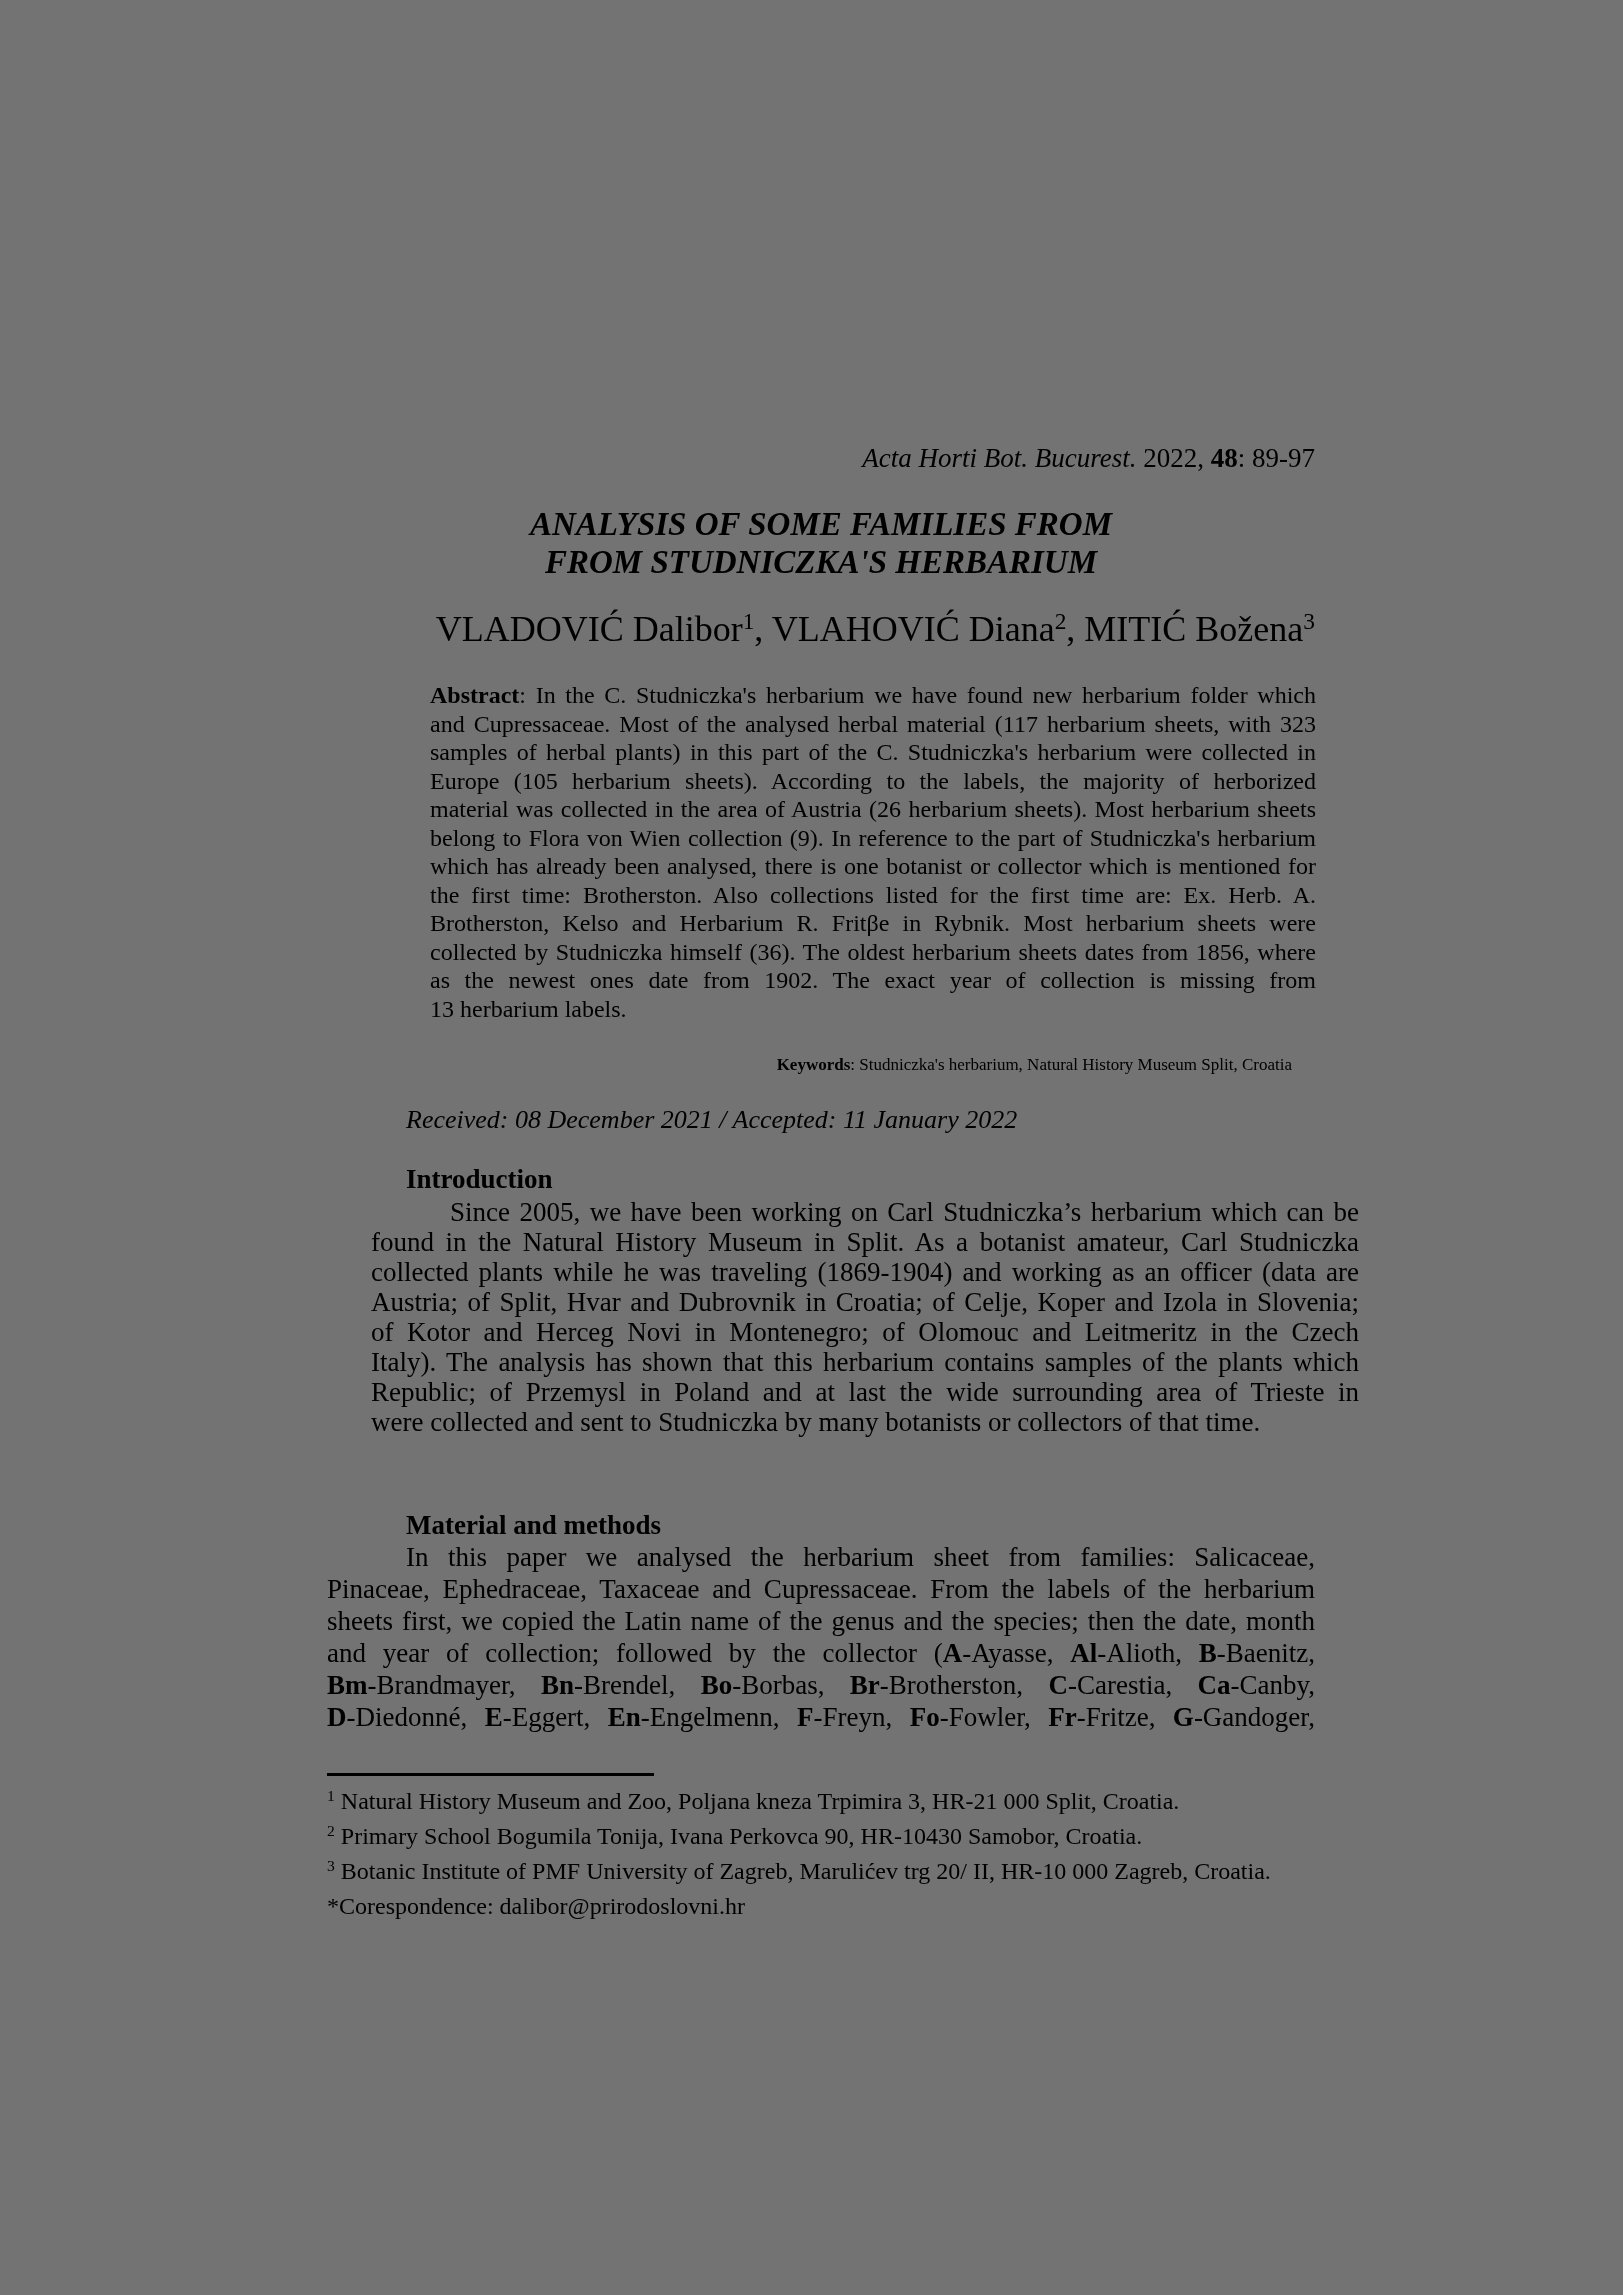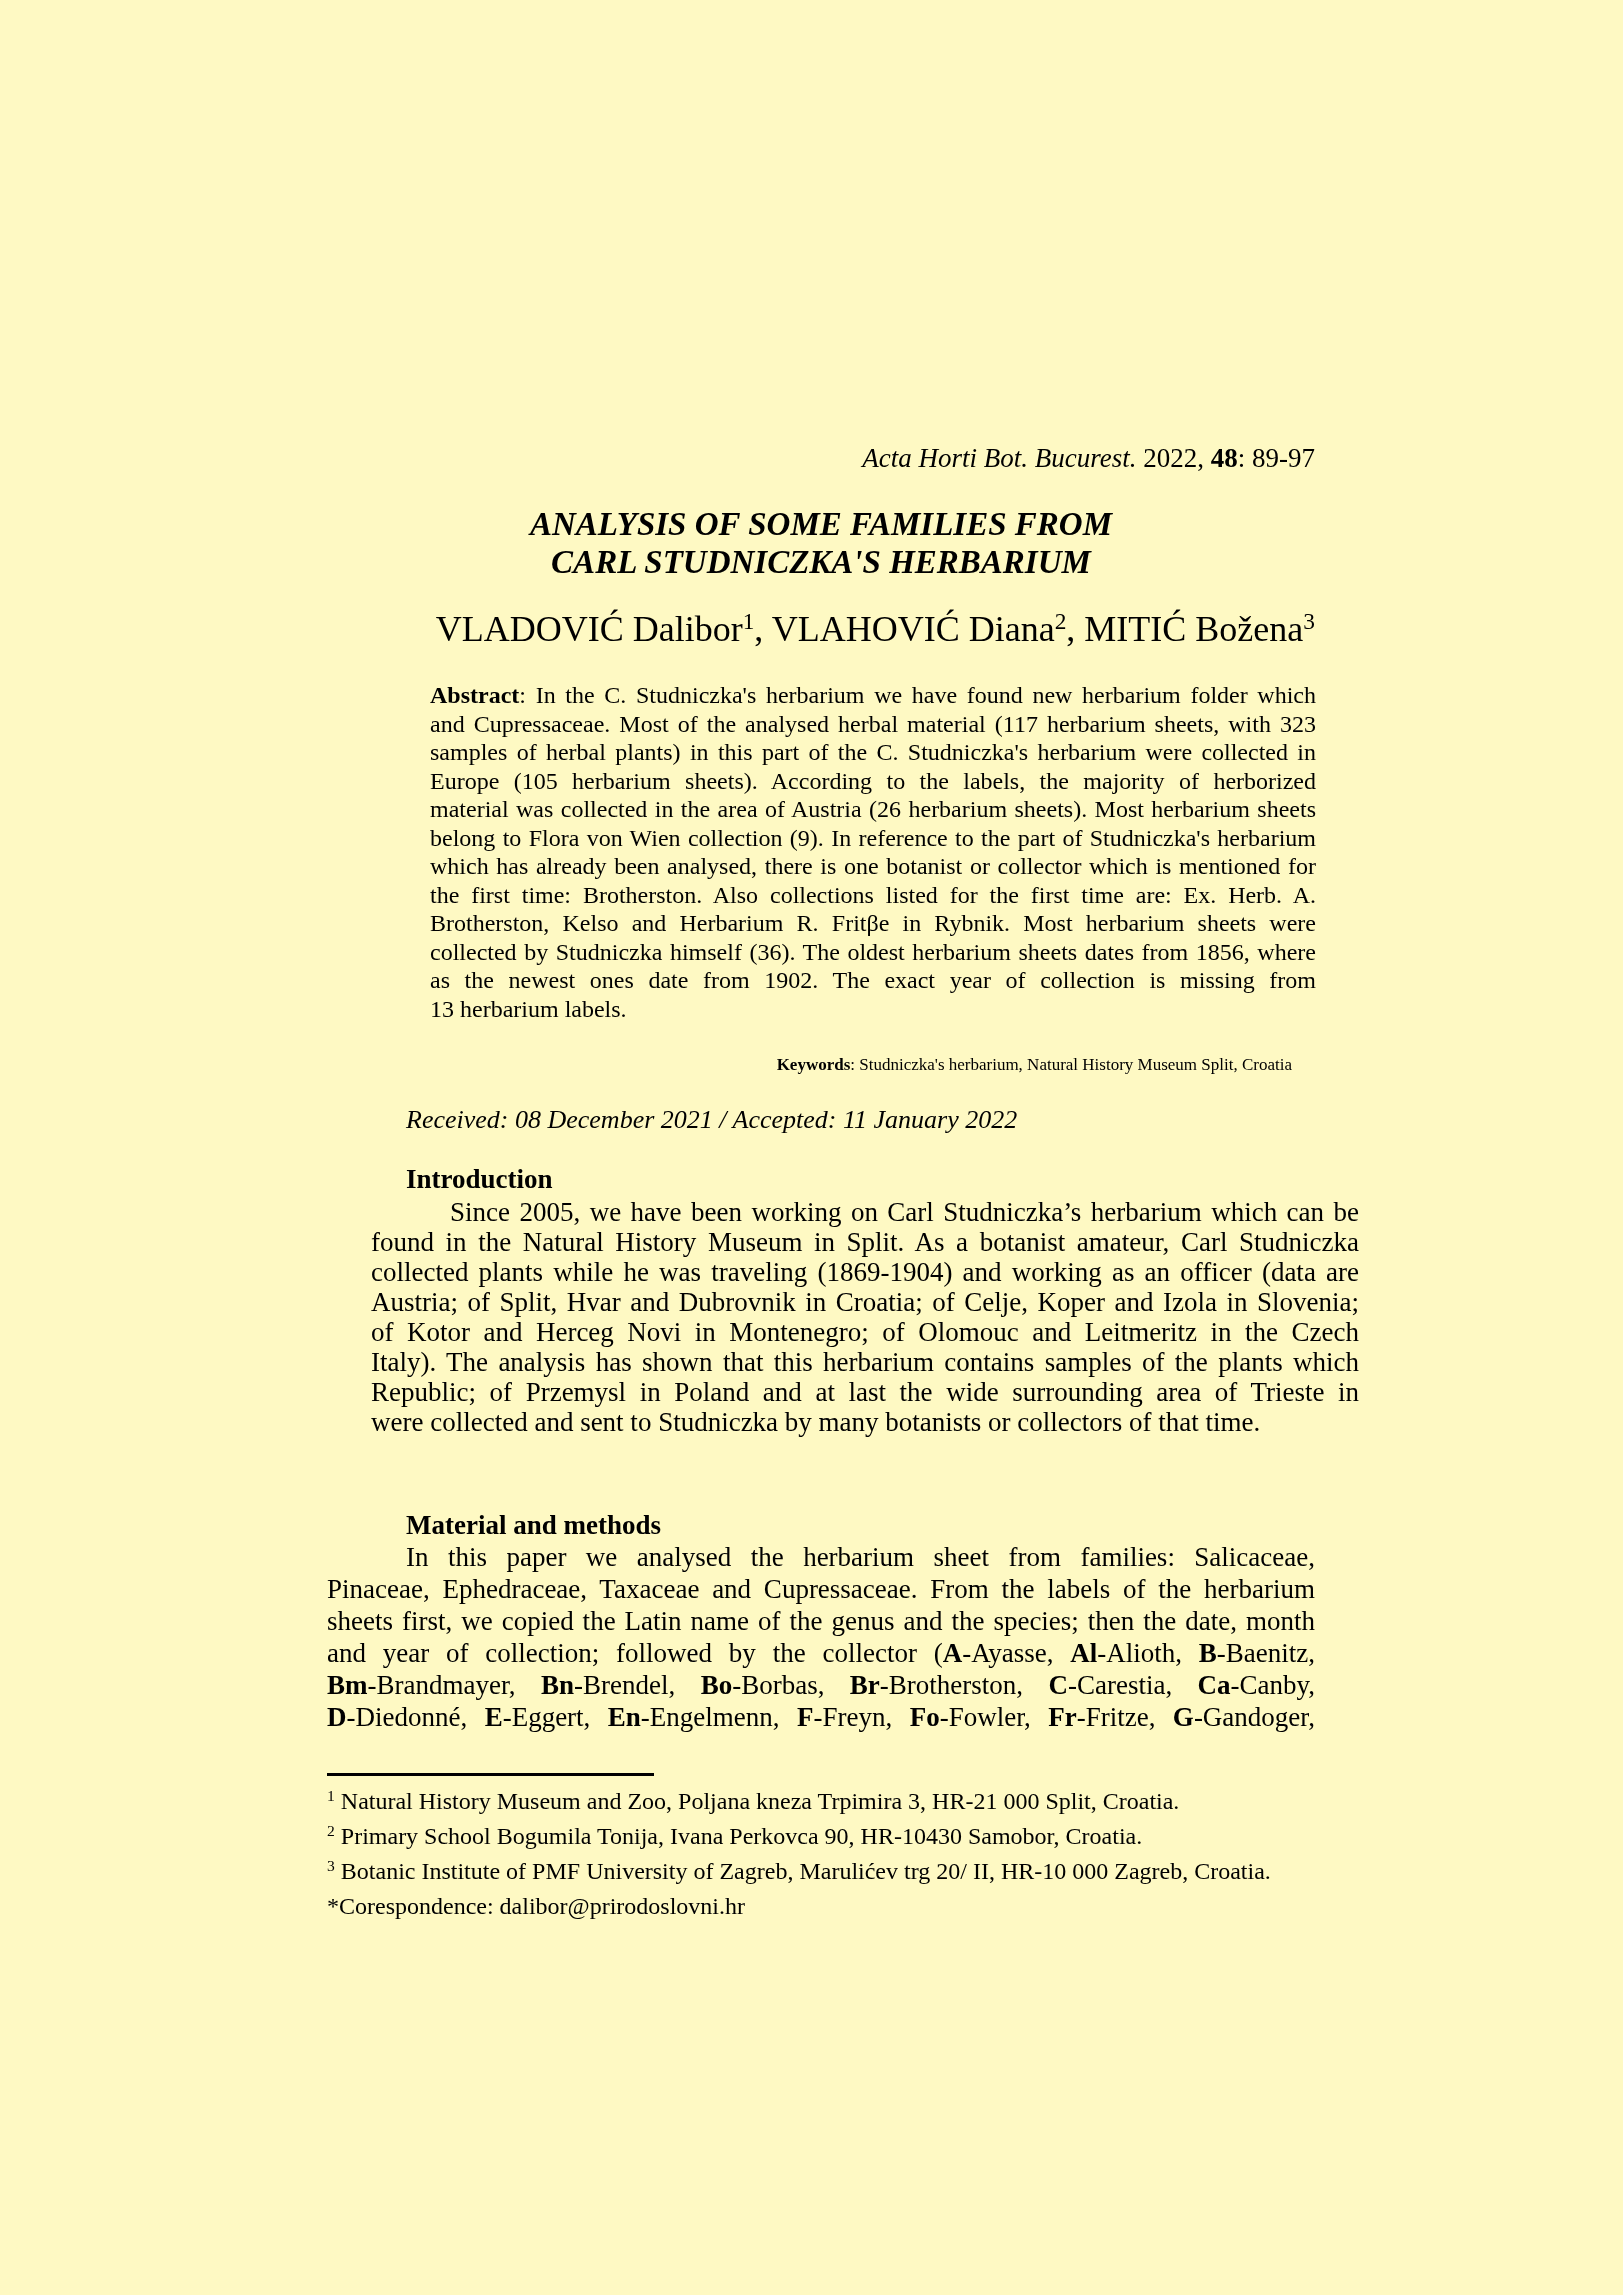--- a/index.html
+++ b/index.html
@@ -1,19 +1,19 @@
 <!DOCTYPE html>
 <html style="font-size:10.5px"><head>
 <meta charset="utf-8">
 <style>
   html,body{margin:0;padding:0;background:#e8e8e8;}
   .page{
     position:relative;
     width:1623px;height:2295px;
-    background:#fef9c3;
+    background:#737373;
     font-family:"Liberation Serif","DejaVu Serif",serif;
     color:#000;
     overflow:hidden;
   }
   .abs{position:absolute;}
   .tl{white-space:normal;}
   .tl.just{text-align:justify;text-align-last:justify;}
   .tl.ind{text-indent:79px;}
   .b, .tl .b{font-weight:bold;}
   .i, .tl .i{font-style:italic;}
@@ -38,21 +38,21 @@
 <body>
 
 <div class="page">
 
   <div class="abs journal-ref">
       <div class="tl"><span class="i">Acta Horti Bot. Bucurest.</span><span> 2022, </span><span class="b">48</span><span>: 89-97</span></div>
     </div>
 
   <div class="abs title">
     <div>ANALYSIS OF SOME FAMILIES FROM</div>
-    <div>CARL STUDNICZKA'S HERBARIUM</div>
+    <div>FROM STUDNICZKA'S HERBARIUM</div>
   </div>
 
   <div class="abs authors">
       <div class="tl"><span>VLADOVIĆ Dalibor</span><span class="s">1</span><span>, VLAHOVIĆ Diana</span><span class="s">2</span><span>, MITIĆ Božena</span><span class="s">3</span></div>
     </div>
 
   <div class="abs abstract">
       <div class="tl just"><span class="b">Abstract</span><span>: In the C. Studniczka's herbarium we have found new herbarium folder which</span></div>
       <div class="tl just"><span>and Cupressaceae. Most of the analysed herbal material (117 herbarium sheets, with 323</span></div>
       <div class="tl just"><span>samples of herbal plants) in this part of the C. Studniczka's herbarium were collected in</span></div>

